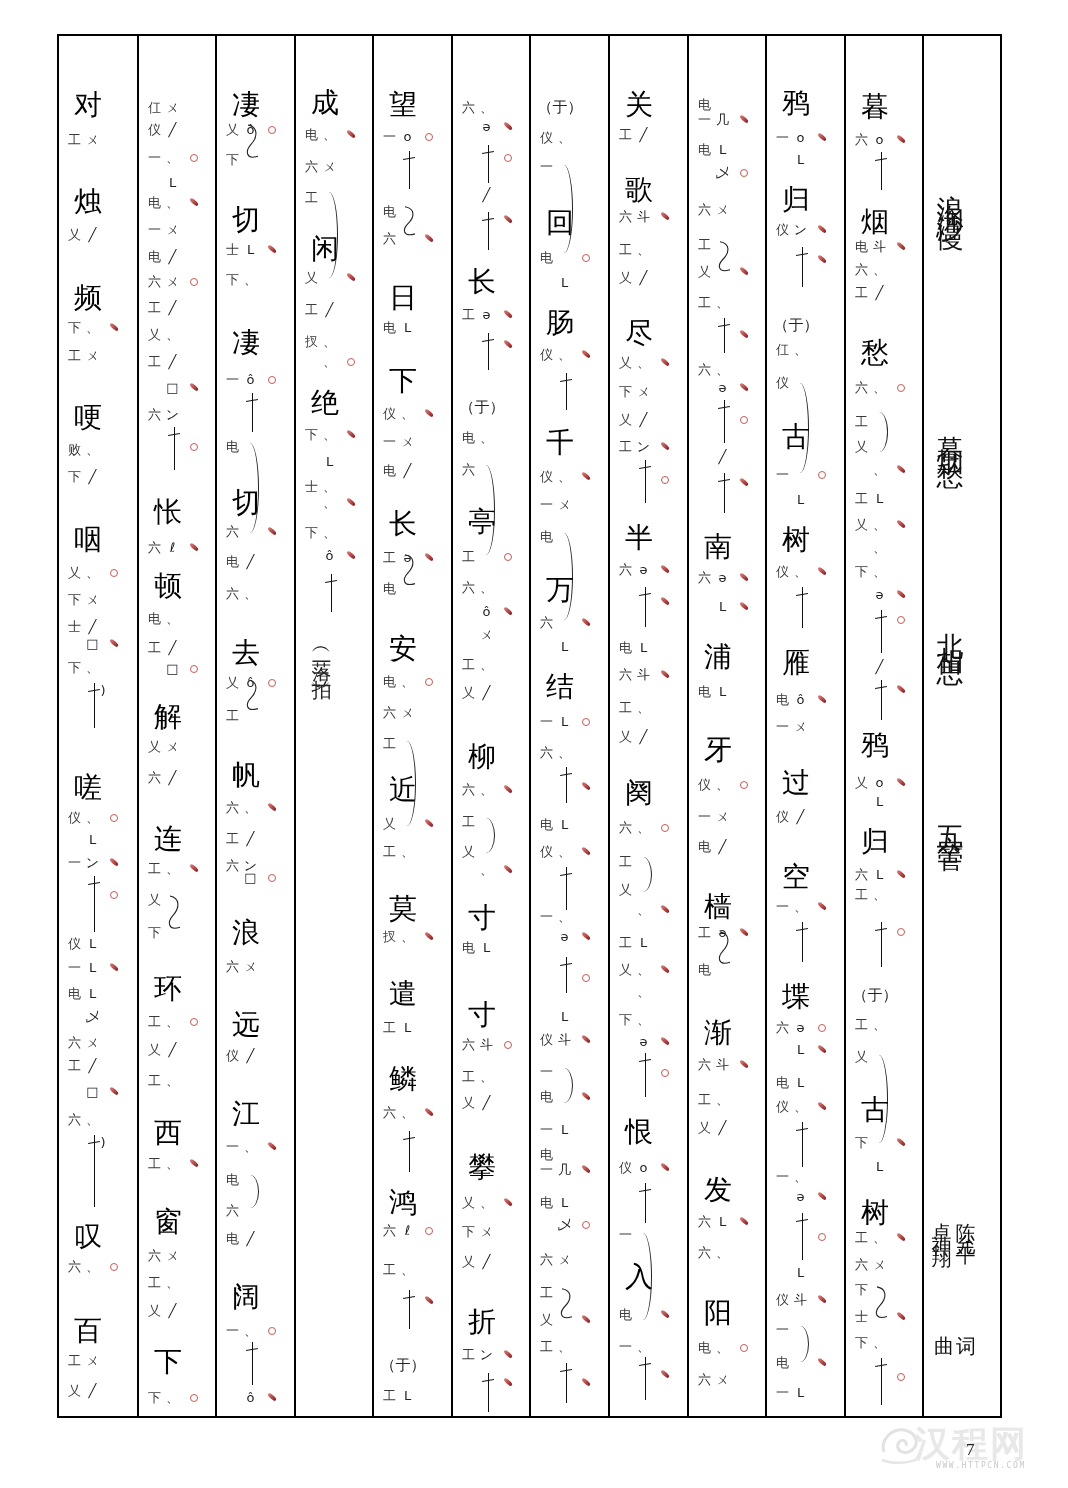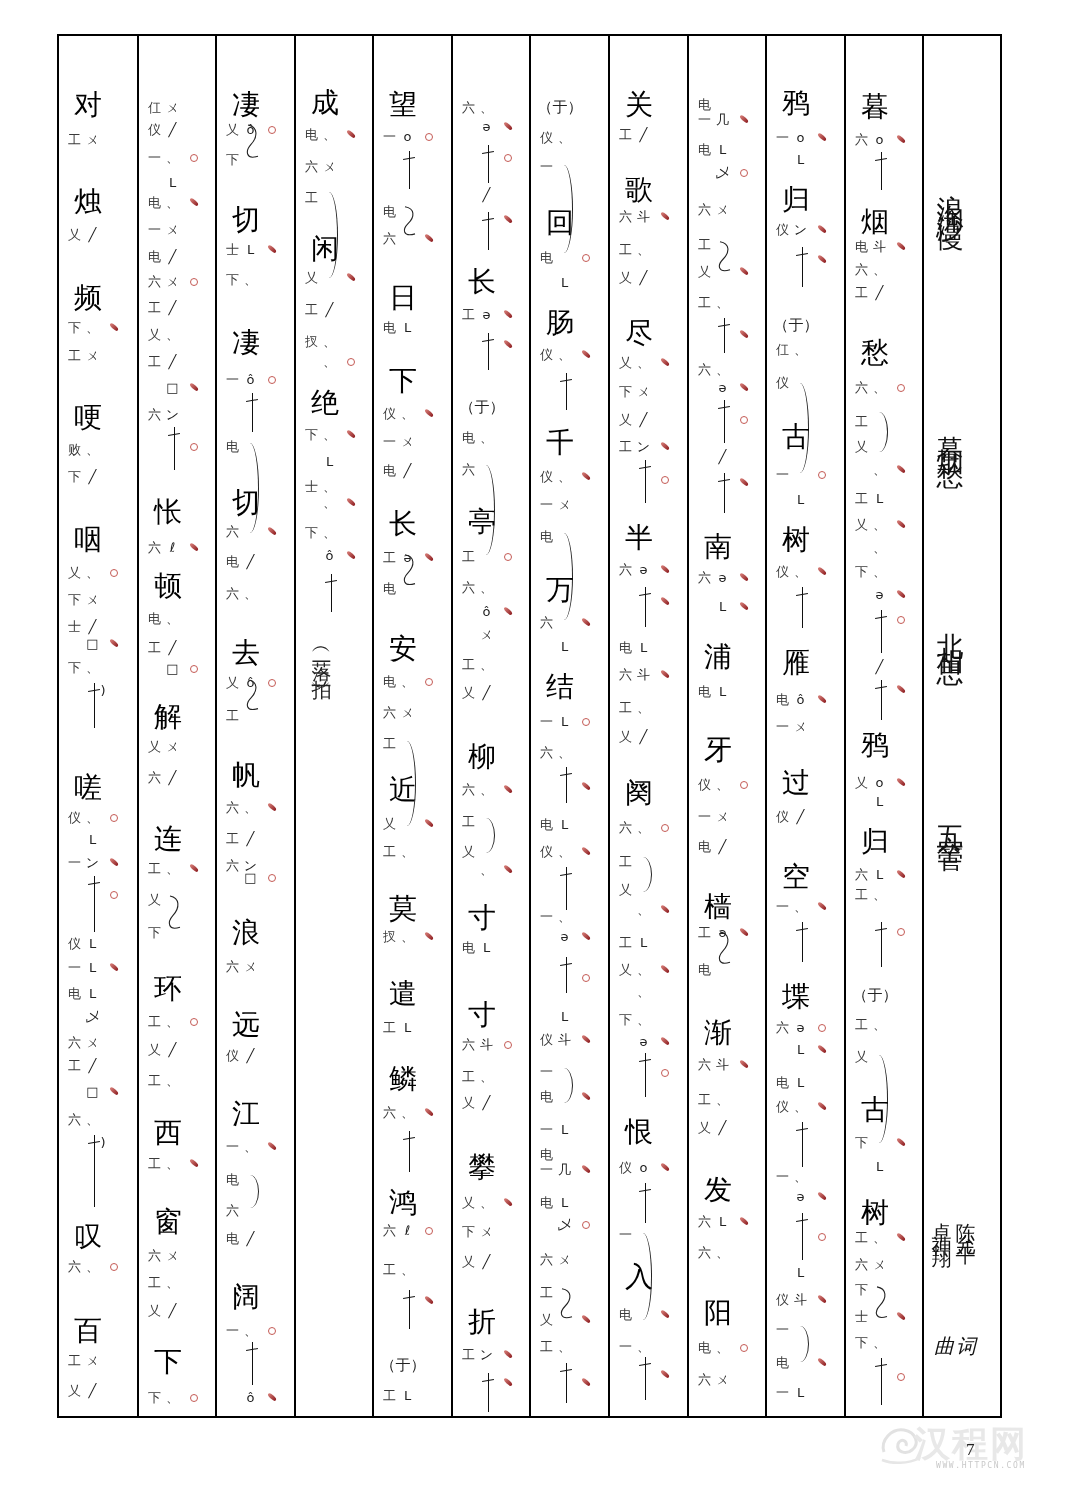--- a/index.html
+++ b/index.html
@@ -25,21 +25,21 @@
   .squig { left:25px; width:18px; }
   .squig svg { display:block; width:18px; height:100%; }
   .red-tick { left:53px; width:4px; height:10px; border-radius:50% 50% 45% 45%;
               background:linear-gradient(180deg,#d8807a,#8e1f22); transform:rotate(-48deg); }
   .red-circle { left:51px; width:8px; height:8px; border:1.2px solid #c45a55; border-radius:50%; box-sizing:border-box; }
   .vtext { left:14px; width:26px; writing-mode:vertical-rl; font-size:20px; letter-spacing:6px; color:#222; }
 
   .title-col .vt { position:absolute; writing-mode:vertical-rl; color:#111; font-family:"DejaVu Serif", serif; }
   .vt-big { left:12px; width:32px; font-size:27px; }
   .vt-small { width:22px; font-size:20px; letter-spacing:12px; }
-  .credit-h { position:absolute; left:10px; top:1297px; font-size:20px; letter-spacing:2px; white-space:nowrap;font-style:italic; }
+  .credit-h { position:absolute; left:10px; top:1297px; font-size:20px; letter-spacing:2px; white-space:nowrap; }
 
   .watermark { position:absolute; left:878px; top:1418px; width:185px; height:58px; }
   .wm-brand { position:absolute; left:36px; top:2px; font-size:36px; font-weight:bold; color:#e8e8e8;
               letter-spacing:2px; font-family:"DejaVu Sans", sans-serif; }
   .wm-url { position:absolute; left:58px; top:43px; font-size:8px; letter-spacing:1.6px; color:#c9c9c9;
             font-family:"DejaVu Sans Mono", monospace; }
   .wm-logo { position:absolute; left:0; top:4px; }
   .page-num { position:absolute; left:966px; top:1440px; font-size:17px; color:#222;
               font-family:"Liberation Serif", serif; }
 </style>

